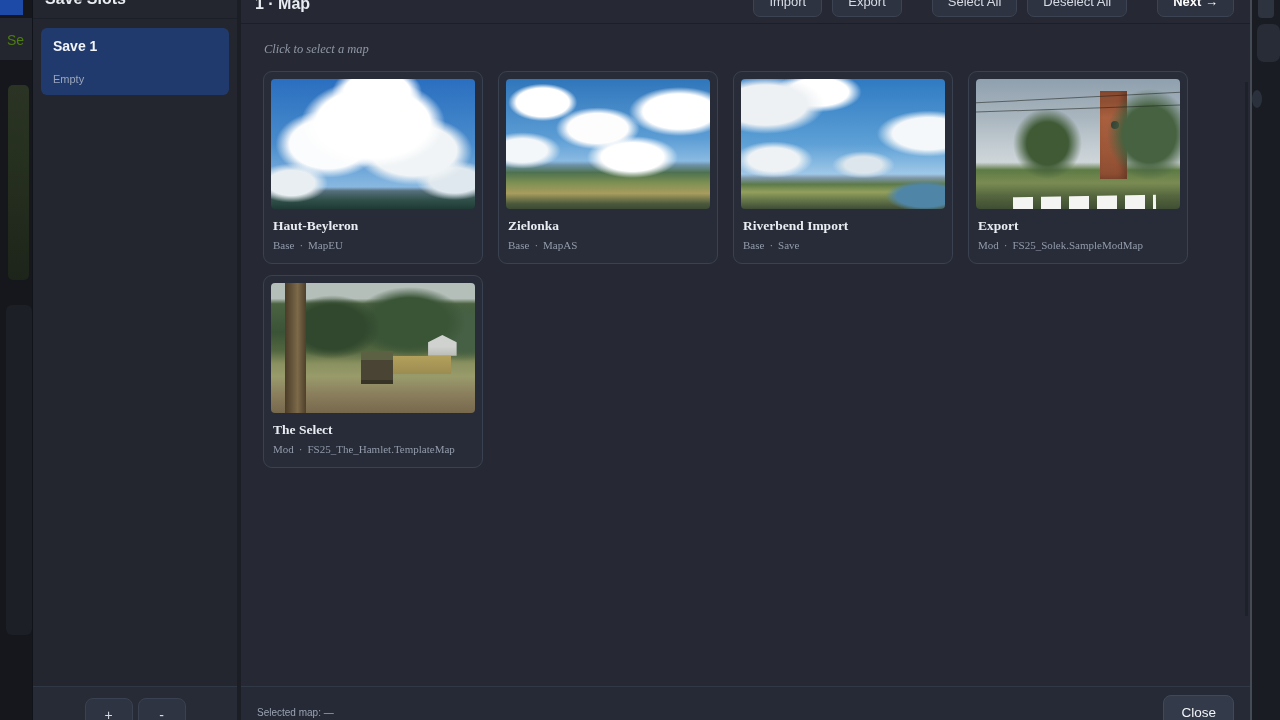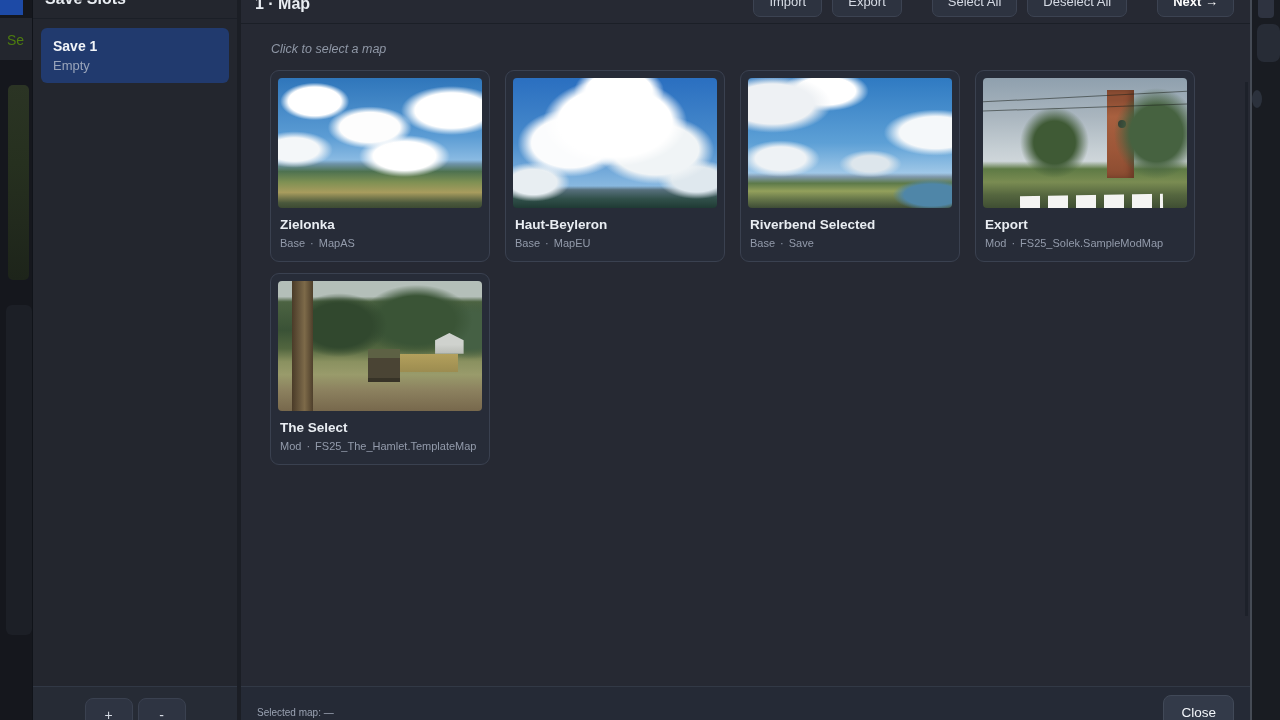--- a/index.html
+++ b/index.html
@@ -25,38 +25,38 @@
     display:flex; }
 
   
   .sidebar { width:208px; background:#23262e; border-right:4px solid #1b1e25;
     position:relative; display:flex; flex-direction:column; }
   .sidebar-title { padding:24px 12px 10px 12px; font-size:16px; font-weight:700; color:#e9edf2;
     border-bottom:1px solid #1b1f27; }
   .slot { margin:9px 8px 0 8px; border-radius:6px; padding:10px 12px 10px 12px; cursor:pointer; }
   .slot.selected { background:#213a6e; }
   .slot-name { font-size:14px; font-weight:700; color:#f2f5f9; }
-  .slot-status { font-size:13px; color:#9aa5bb; margin-top:4px; }
+  .slot-status { font-size:11px; color:#9aa5bb; margin-top:19px; }
   .sidebar-footer { position:absolute; left:0; right:0; bottom:0; height:70px; background:#262b35;
     border-top:1px solid #313845; display:flex; justify-content:center; gap:5px; padding-top:11px; }
   .slot-btn { width:48px; height:34px; border-radius:8px; background:#2e3442; border:1px solid #3a4150;
     color:#d6dbe4; font-size:14px; text-align:center; line-height:32px; cursor:pointer; }
 
   
   .main { flex:1; position:relative; display:flex; flex-direction:column; }
   .main-header { height:58px; border-bottom:1px solid #1b1f27; display:flex; align-items:flex-end;
     justify-content:space-between; padding:0 16px 6px 14px; }
   .main-title { font-size:16px; font-weight:700; color:#e9edf2; padding-bottom:4px; }
   .toolbar { display:flex; align-items:flex-end; gap:10px; }
   .tbtn { background:#2d3340; border:1px solid #3c4352; border-radius:7px; color:#d6dbe4;
     font-size:13px; padding:6px 15px 7px 15px; cursor:pointer; white-space:nowrap; }
   .tbtn.grp { margin-left:20px; }
   .tbtn.primary { color:#ffffff; font-weight:700; margin-left:20px; }
 
-  .content { flex:1; padding:16px 14px 0 29px; position:relative; }
+  .content { flex:1; padding:16px 14px 0 22px; position:relative;font-family:Liberation Serif, serif; }
   .hint { font-size:12.5px; font-style:italic; color:#8f97a6; margin:2px 0 14px 1px; }
   .grid { display:flex; flex-wrap:wrap; gap:11px 15px; width:940px; }
   .card { width:220px; background:#272c38; border:1px solid #3a4150; border-radius:9px;
     padding:7px 7px 12px 7px; cursor:pointer; }
   .thumb { width:204px; height:130px; border-radius:4px; overflow:hidden; position:relative; }
   .card-title { font-size:13.5px; font-weight:700; color:#e9edf2; margin:9px 2px 0 2px; }
   .card-sub { font-size:11px; color:#939bab; margin:5px 2px 0 2px; }
   .card-sub .sep { margin:0 5px; }
 
   .scroll-line { position:absolute; right:2px; top:58px; bottom:70px; width:3px; background:#1d212a; }
@@ -171,34 +171,34 @@
         <div class="tbtn primary">Next →</div>
       </div>
     </div>
 
     <div class="content">
       <div class="hint">Click to select a map</div>
 
       <div class="grid">
 
         <div class="card">
+          <div class="thumb thumb-hautbeyleron"></div>
+          <div class="card-title">Haut-Beyleron</div>
+          <div class="card-sub"><span>Base</span><span class="sep">·</span><span>MapEU</span></div>
+        </div>
+
+        <div class="card">
           <div class="thumb thumb-zielonka"></div>
           <div class="card-title">Zielonka</div>
           <div class="card-sub"><span>Base</span><span class="sep">·</span><span>MapAS</span></div>
         </div>
 
         <div class="card">
-          <div class="thumb thumb-hautbeyleron"></div>
-          <div class="card-title">Haut-Beyleron</div>
-          <div class="card-sub"><span>Base</span><span class="sep">·</span><span>MapEU</span></div>
-        </div>
-
-        <div class="card">
           <div class="thumb thumb-riverbend"></div>
-          <div class="card-title">Riverbend Selected</div>
+          <div class="card-title">Riverbend Import</div>
           <div class="card-sub"><span>Base</span><span class="sep">·</span><span>Save</span></div>
         </div>
 
         <div class="card">
           <div class="thumb thumb-solek">
             <div class="s-tree s-tree-l"></div>
             <div class="s-tower"></div>
             <div class="s-clock"></div>
             <div class="s-tree s-tree-r"></div>
             <div class="s-wire s-wire1"></div>

